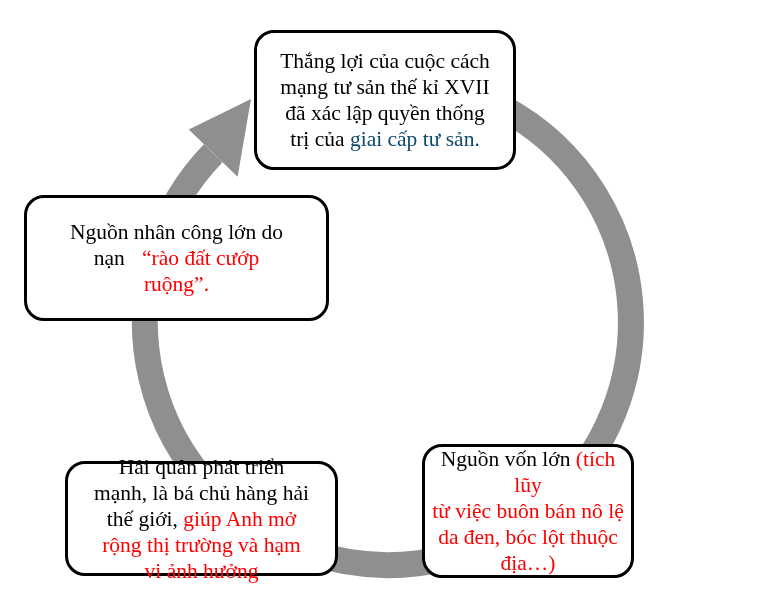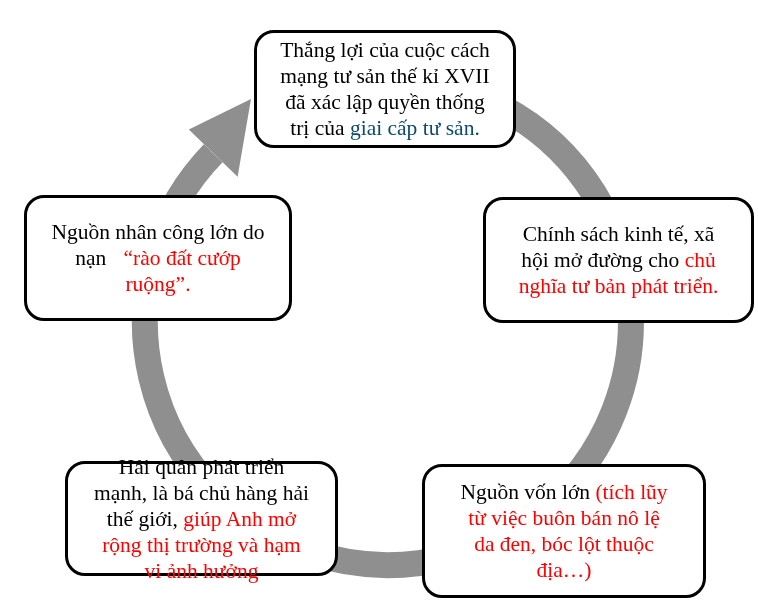--- a/index.html
+++ b/index.html
@@ -27,48 +27,43 @@
     justify-content: center;
   }
   .node-text {
     white-space: pre-line;
     text-align: center;
     font-size: 21.5px;
     line-height: 26px;
     color: #000000;
     padding: 2px 6px;
   }
-  .node-top          { left: 254px; top: 30px;  width: 262px; height: 118px; }
+  .node-top          { left: 254px; top: 30px;  width: 262px; height: 140px; }
   .node-right        { left: 483px; top: 197px; width: 271px; height: 126px; }
-  .node-bottom-right { left: 422px; top: 464px; width: 284px; height: 134px; }
+  .node-bottom-right { left: 422px; top: 444px; width: 212px; height: 134px; }
   .node-bottom-left  { left: 65px;  top: 461px; width: 273px; height: 115px; }
-  .node-left         { left: 24px;  top: 195px; width: 268px; height: 126px; }
+  .node-left         { left: 24px;  top: 195px; width: 305px; height: 126px; }
 </style>
 </head>
 <body>
 
 <div class="canvas">
 
   <svg class="arrow-layer" viewBox="0 0 758 606" xmlns="http://www.w3.org/2000/svg">
     <path d="M 266.5 111.6 A 243 243 0 1 1 213.2 153.2" fill="none" stroke-width="26" stroke="#8F8F8F"></path>
     <polygon points="188.8,129.6 251,99 237.6,176.8" fill="#8F8F8F"></polygon>
   </svg>
 
   <div class="node node-top">
     <div class="node-text"><span style="color: rgb(0, 0, 0);">Thắng lợi của cuộc cách
 mạng tư sản thế kỉ XVII
 đã xác lập quyền thống
 trị của </span><span style="color: #0c4a6e;">giai cấp tư sản.</span></div>
   </div>
 
-  <div class="node node-right">
-    <div class="node-text"><span style="color: rgb(0, 0, 0);">Chính sách kinh tế, xã
-hội mở đường cho </span><span style="color: rgb(255, 0, 0);">chủ
-nghĩa tư bản phát triển.</span></div>
-  </div>
 
   <div class="node node-bottom-right">
     <div class="node-text"><span style="color: rgb(0, 0, 0);">Nguồn vốn lớn </span><span style="color: rgb(255, 0, 0);">(tích lũy
 từ việc buôn bán nô lệ
 da đen, bóc lột thuộc
 địa…)</span></div>
   </div>
 
   <div class="node node-bottom-left">
     <div class="node-text"><span style="color: rgb(0, 0, 0);">Hải quân phát triển

